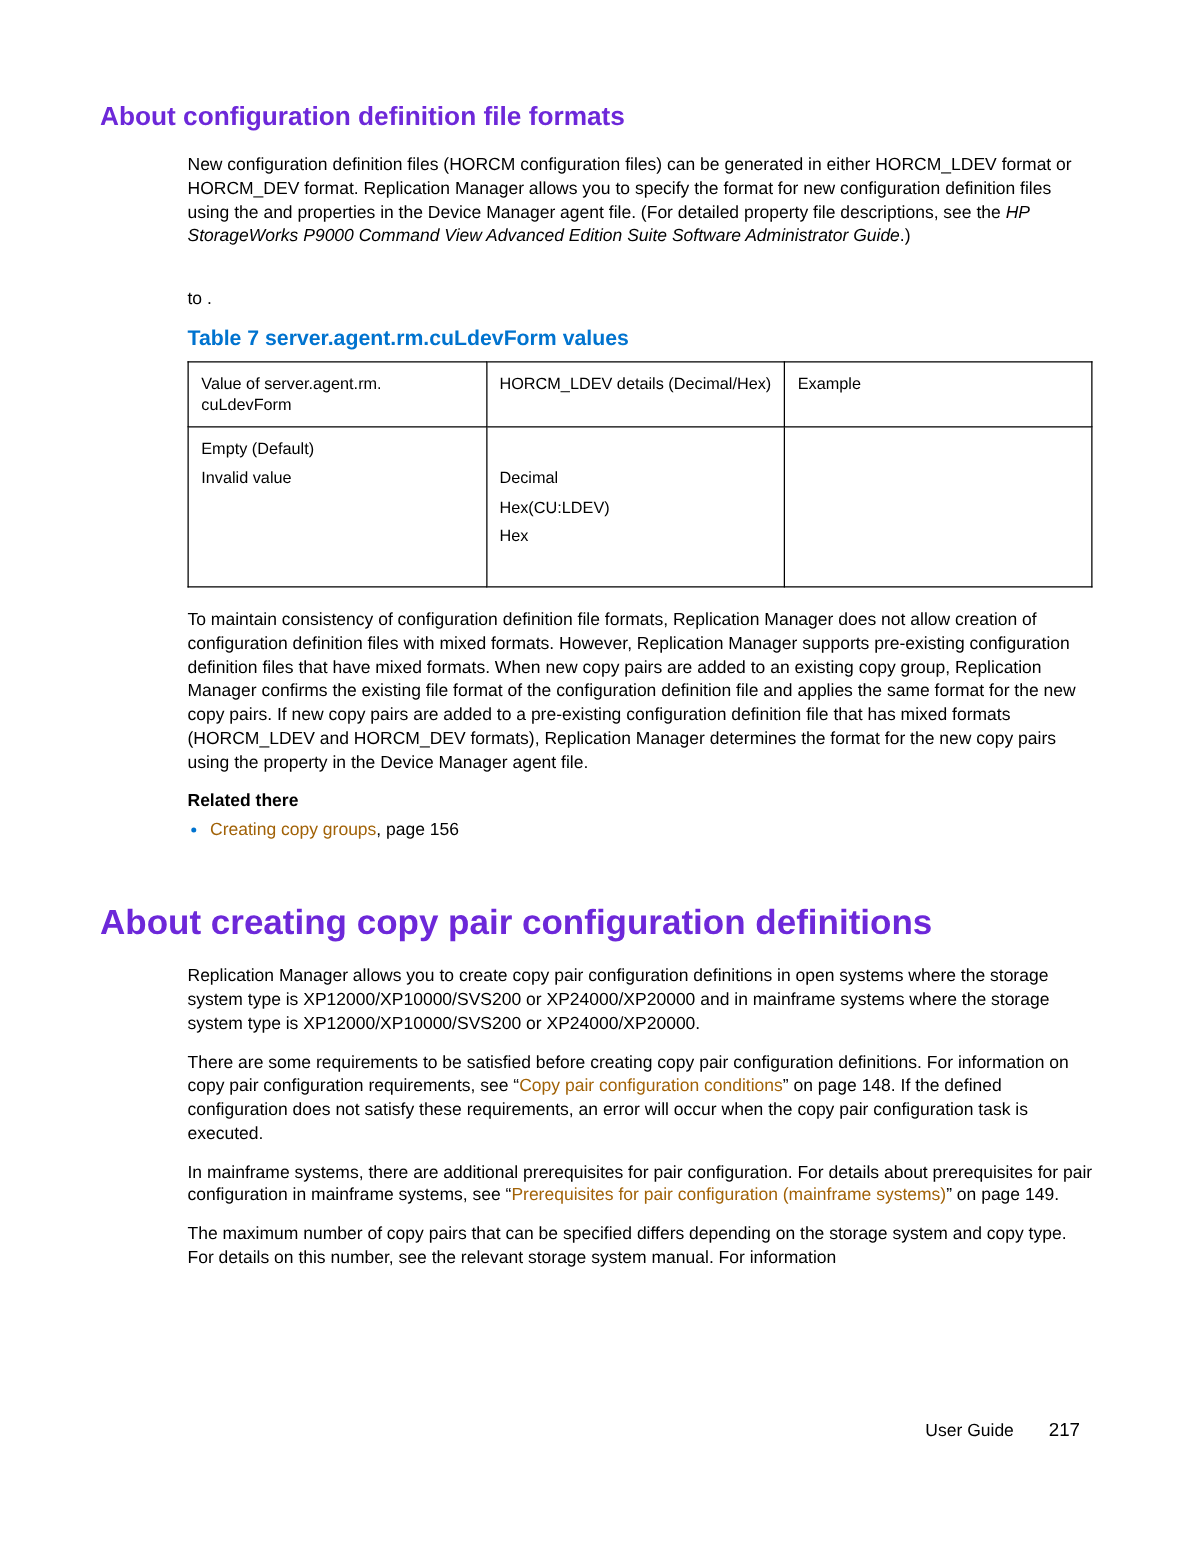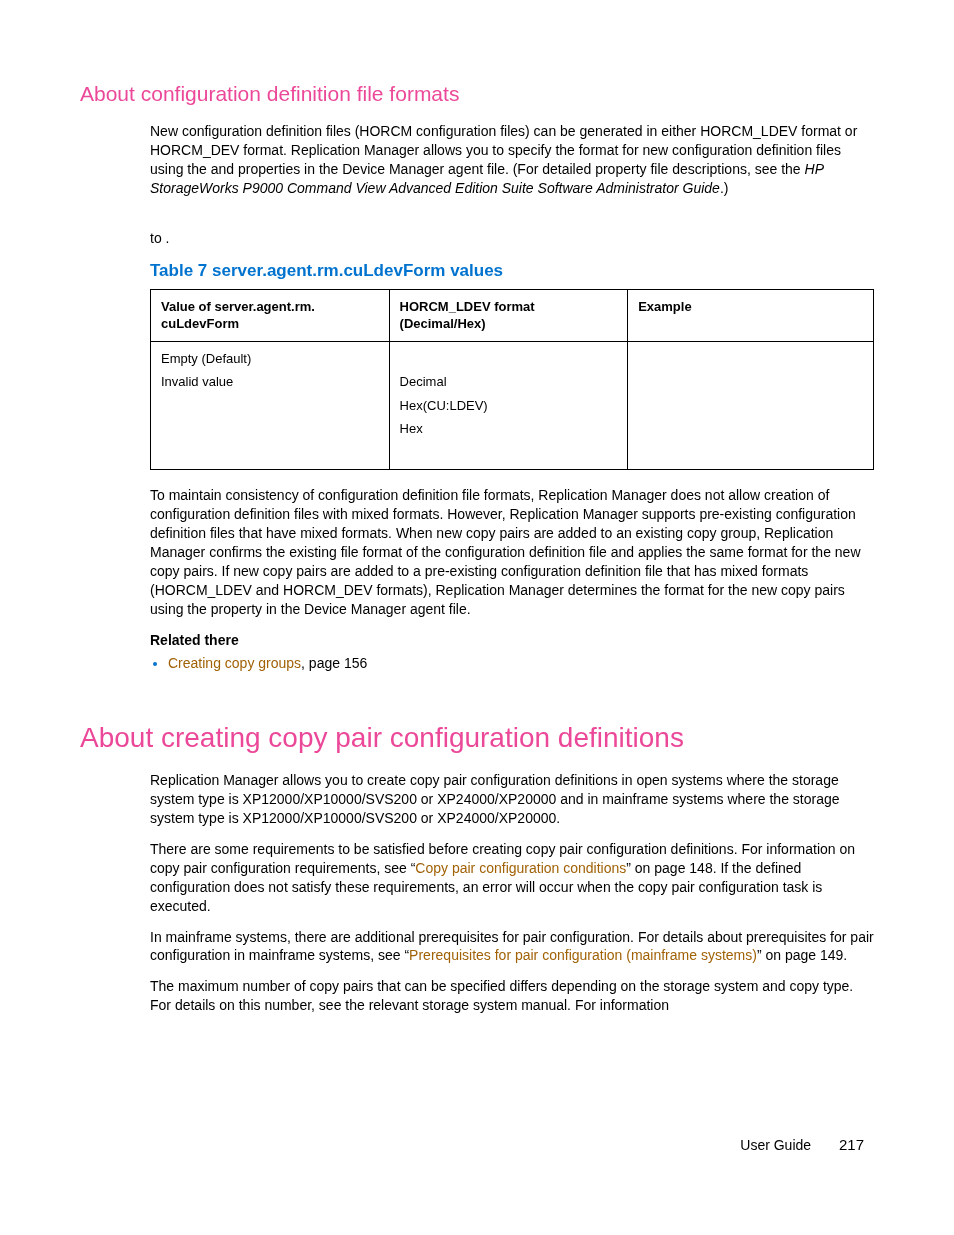--- a/index.html
+++ b/index.html
@@ -7,22 +7,22 @@
     font-size: 14px;
     color: #000;
     background: #fff;
     margin: 0;
     padding: 60px 80px 40px 80px;
     width: 954px;
     box-sizing: border-box;
     line-height: 1.35;
   }
   h2 {
-    color: #ec4899;
-    font-weight: normal;
+    color: #6d28d9;
+    font-weight: bold;
     font-size: 21px;
     margin: 20px 0 14px 0;
   }
   h2.main {
     font-size: 28px;
     margin-top: 47px;
     margin-bottom: 14px;
   }
   .body-indent {
     margin-left: 70px;
@@ -42,21 +42,21 @@
     margin-bottom: 16px;
     font-size: 13px;
   }
   th, td {
     border: 1px solid #000;
     padding: 8px 10px;
     text-align: left;
     vertical-align: top;
   }
   th {
-    font-weight: bold;
+    font-weight: normal;
   }
   td div {
     margin-bottom: 6px;
   }
   td div:last-child { margin-bottom: 0; }
   .bold {
     font-weight: bold;
   }
   .italic {
     font-style: italic;
@@ -98,21 +98,21 @@
     <br>
     <span> to </span><span>.</span>
   </p>
 
   <div class="table-caption">Table 7 server.agent.rm.cuLdevForm values</div>
 
   <table>
     <thead>
       <tr>
         <th style="width:33%">Value of server.agent.rm. cuLdevForm</th>
-        <th style="width:33%">HORCM_LDEV format (Decimal/Hex)</th>
+        <th style="width:33%">HORCM_LDEV details (Decimal/Hex)</th>
         <th>Example</th>
       </tr>
     </thead>
     <tbody>
       <tr>
         <td>
           <div>Empty (Default)</div>
           <div>Invalid value</div>
         </td>
         <td>

